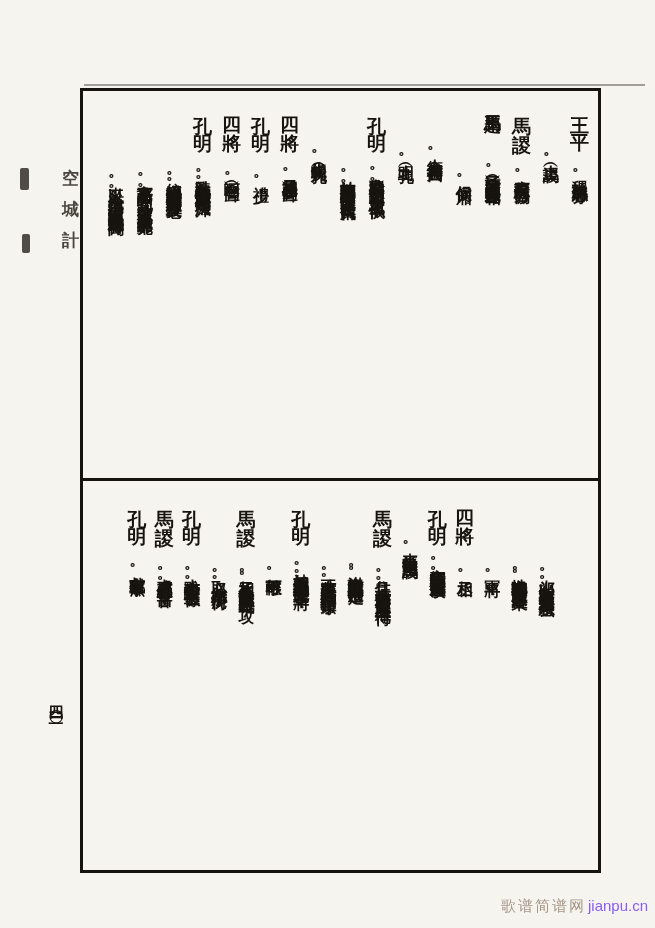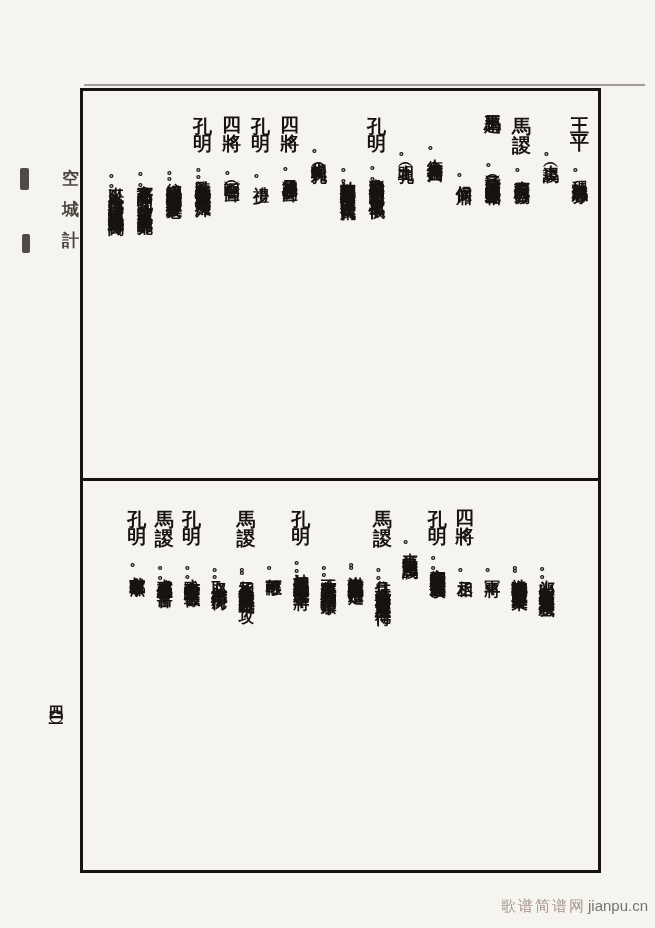--- a/index.html
+++ b/index.html
@@ -58,21 +58,21 @@
     writing-mode: vertical-rl; text-orientation: upright;
     font-size: 15px; letter-spacing: 3px;
     font-weight: bold; color: #17140f;
   }
   #watermark {
     position: absolute; left: 501px; top: 897px;
     font-size: 15px; display: flex; gap: 2px; align-items: baseline;
     font-family: "Liberation Sans", "DejaVu Sans", sans-serif;
   }
   #watermark .wm-name { color: #a6968a; letter-spacing: 2px; }
-  #watermark .wm-url  { color: #737373; font-size: 15px; }
+  #watermark .wm-url  { color: #8b5cf6; font-size: 15px; }
 </style>
 </head>
 <body>
 
 <div id="page">
 
   <div class="edge-line"></div>
   <div class="artifact" id="artifact-1"></div>
   <div class="artifact" id="artifact-2"></div>
 

